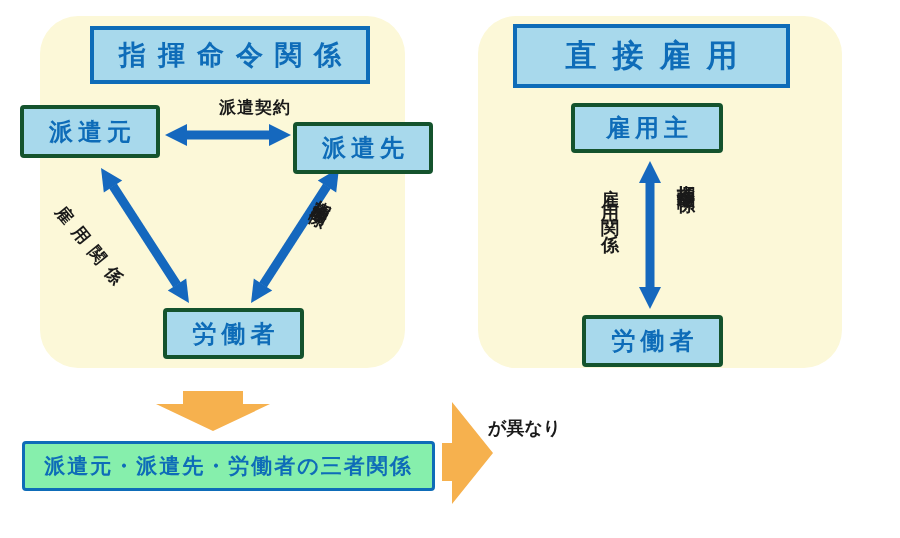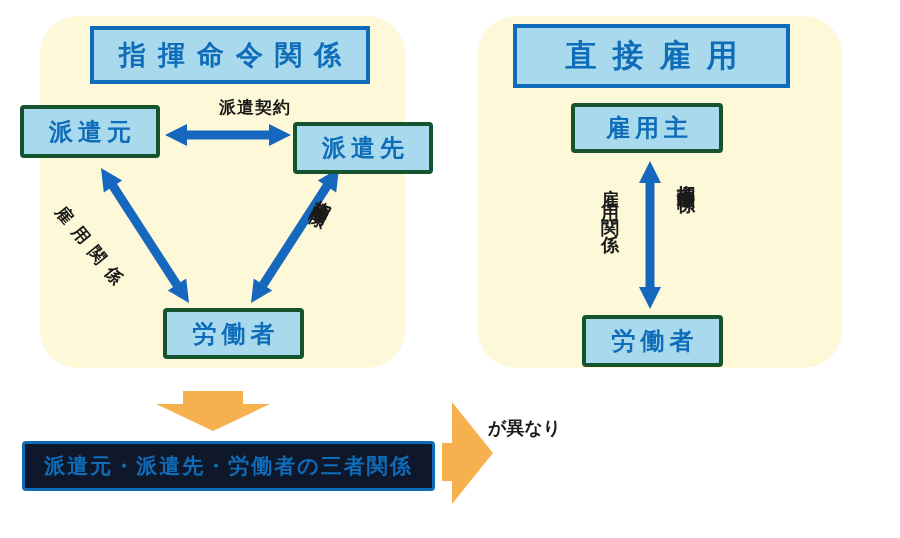--- a/index.html
+++ b/index.html
@@ -42,21 +42,21 @@
   #cmd-label-right{left:674px;top:170px;letter-spacing:2px;}
   #left-title{left:90px;top:26px;width:280px;height:58px;font-size:27px;letter-spacing:12px;text-indent:12px;}
   #right-title{left:513px;top:24px;width:277px;height:64px;font-size:31px;letter-spacing:16px;text-indent:16px;}
   #node-agency{left:20px;top:105px;width:140px;height:53px;}
   #node-client{left:293px;top:106px;width:140px;height:52px;margin-top:16px;}
   #node-worker-left{left:163px;top:308px;width:141px;height:51px;}
   #node-employer{left:571px;top:103px;width:152px;height:50px;}
   #node-worker-right{left:582px;top:315px;width:141px;height:52px;}
   #summary-box{
     position:absolute;left:22px;top:441px;width:413px;height:50px;
-    background:#0f172a;border:3px solid #0E6CB8;border-radius:4px;
+    background:#86efac;border:3px solid #0E6CB8;border-radius:4px;
     display:flex;align-items:center;justify-content:center;
     color:#0E6CB8;font-weight:bold;font-size:21px;letter-spacing:2px;
     box-sizing:border-box;
   }
   #description{
     position:absolute;left:488px;top:413px;width:408px;
     color:#1a1a1a;font-weight:bold;font-size:18px;line-height:30px;
   }
   svg.overlay{position:absolute;left:0;top:0;pointer-events:none;}
 </style>

